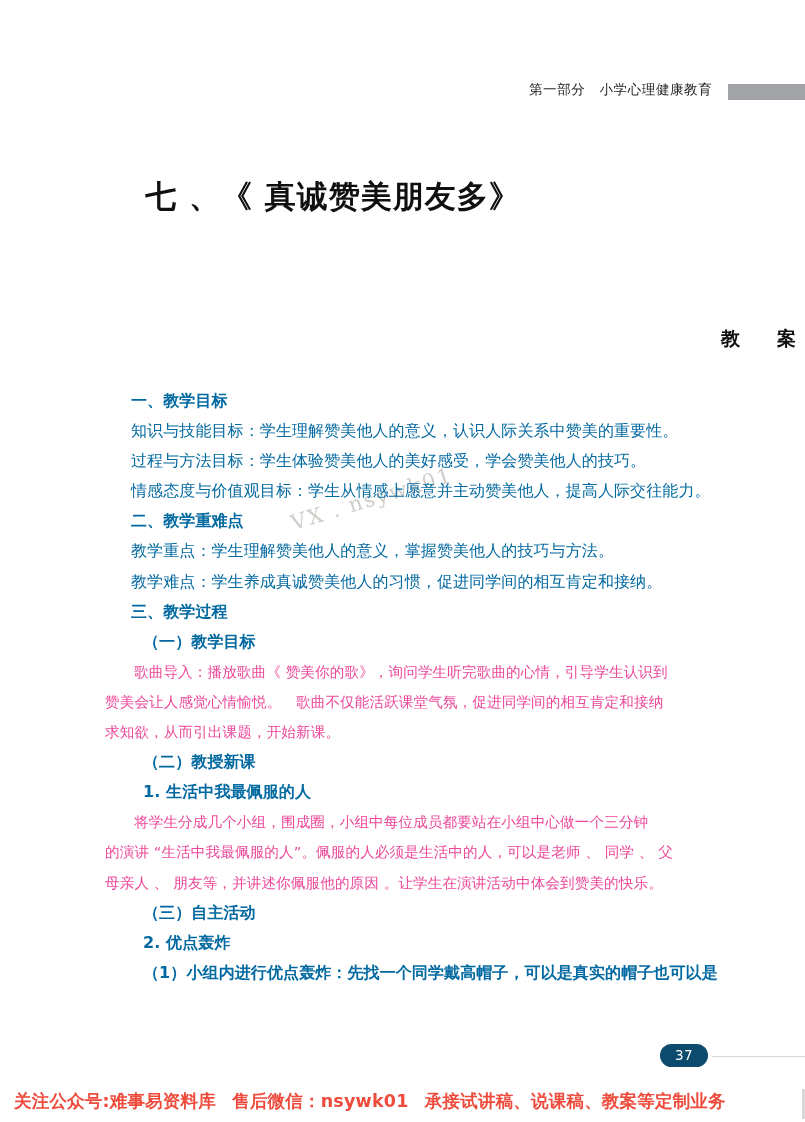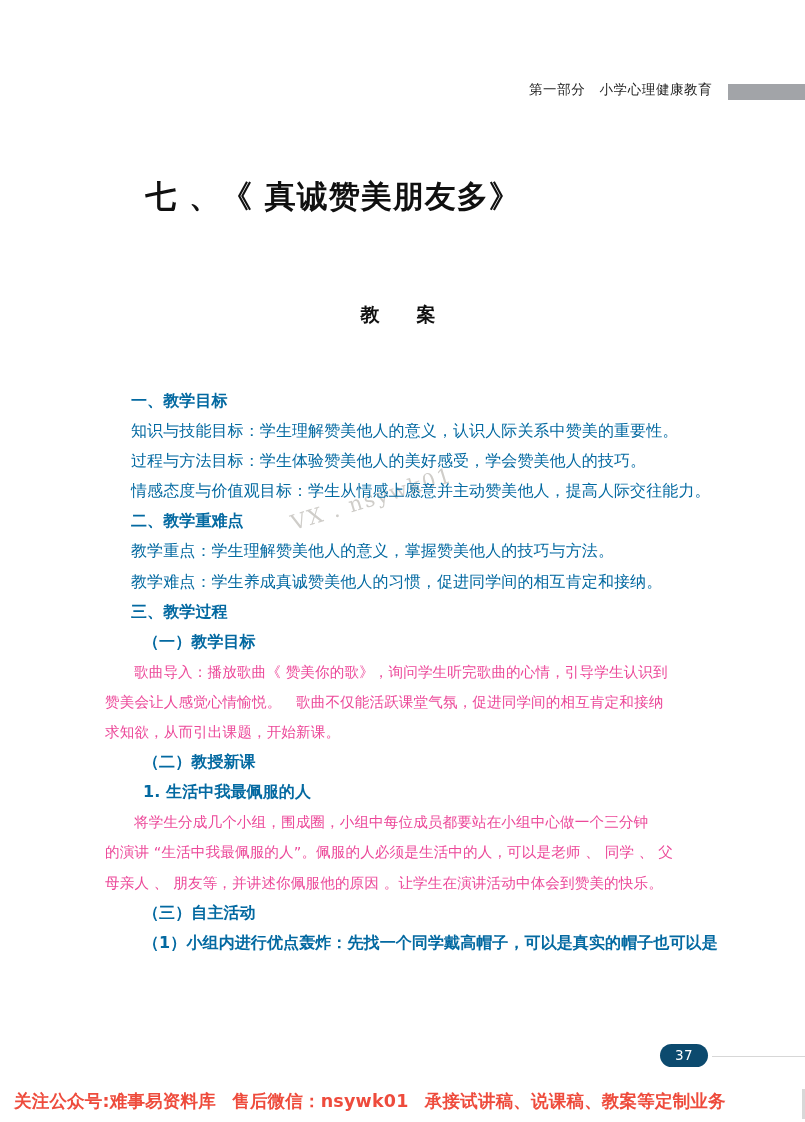--- a/index.html
+++ b/index.html
@@ -57,24 +57,24 @@
     left: 0;
     width: 666px;
     text-align: center;
     font-size: 31px;
     font-weight: 700;
     letter-spacing: 1px;
     color: #101010;
   }
   .doc-subtitle {
     position: absolute;
-    top: 302px;
-    left: 0;
-    width: 805px;
-    text-align: center;
+    top: 326px;
+    left: 0;
+    width: 805px;
+    text-align: right;
     font-size: 19px;
     font-weight: 700;
     letter-spacing: 9px;
     color: #101010;
   }
 
   
   .body-area {
     position: absolute;
     top: 386px;
@@ -231,20 +231,21 @@
     <div class="line sub">（二）教授新课</div>
     <div class="line num">1. 生活中我最佩服的人</div>
 
     <div class="para">
       <span class="p-ln first">将学生分成几个小组，围成圈，小组中每位成员都要站在小组中心做一个三分钟</span>
       <span class="p-ln">的演讲 “生活中我最佩服的人”。佩服的人必须是生活中的人，可以是老师 、 同学 、 父</span>
       <span class="p-ln">母亲人 、 朋友等，并讲述你佩服他的原因 。让学生在演讲活动中体会到赞美的快乐。</span>
     </div>
 
     <div class="line sub">（三）自主活动</div>
+    <div class="line num">2. 优点轰炸</div>
     <div class="line sub">（1）小组内进行优点轰炸：先找一个同学戴高帽子，可以是真实的帽子也可以是</div>
 
   </div>
 
   <div class="pagenum-wrap">
     <div class="pagenum-badge">37</div>
     <div class="pagenum-rule"></div>
   </div>
 
   <div class="footer">

